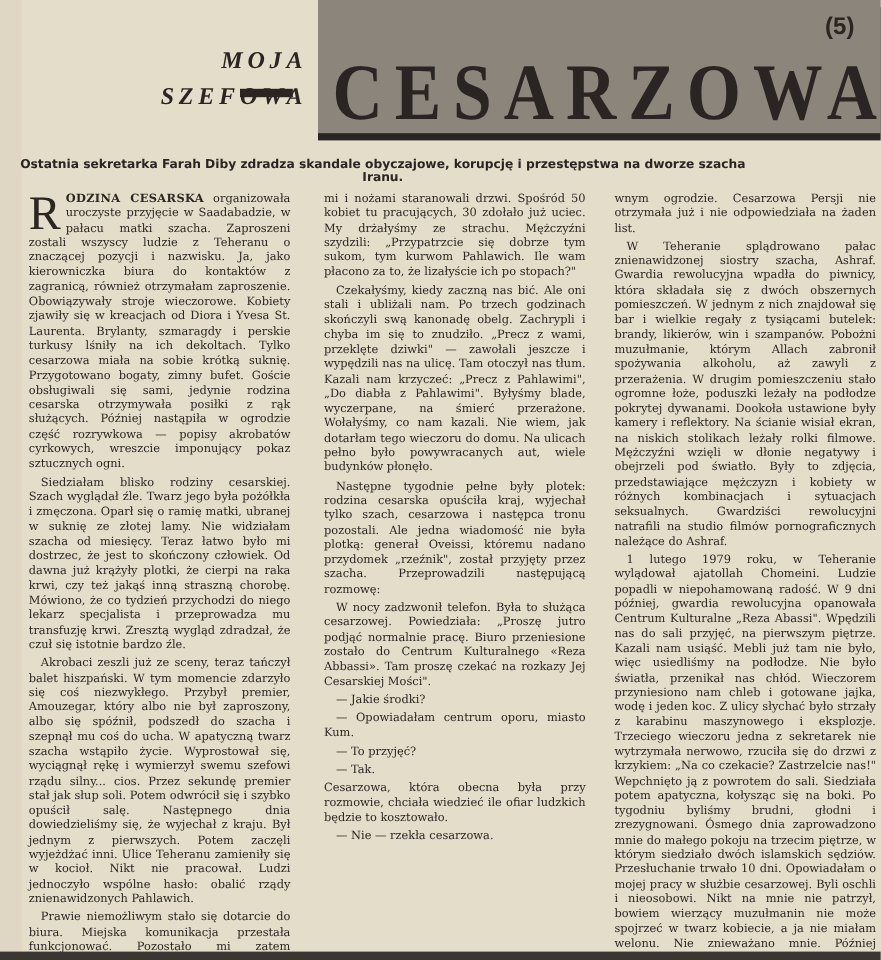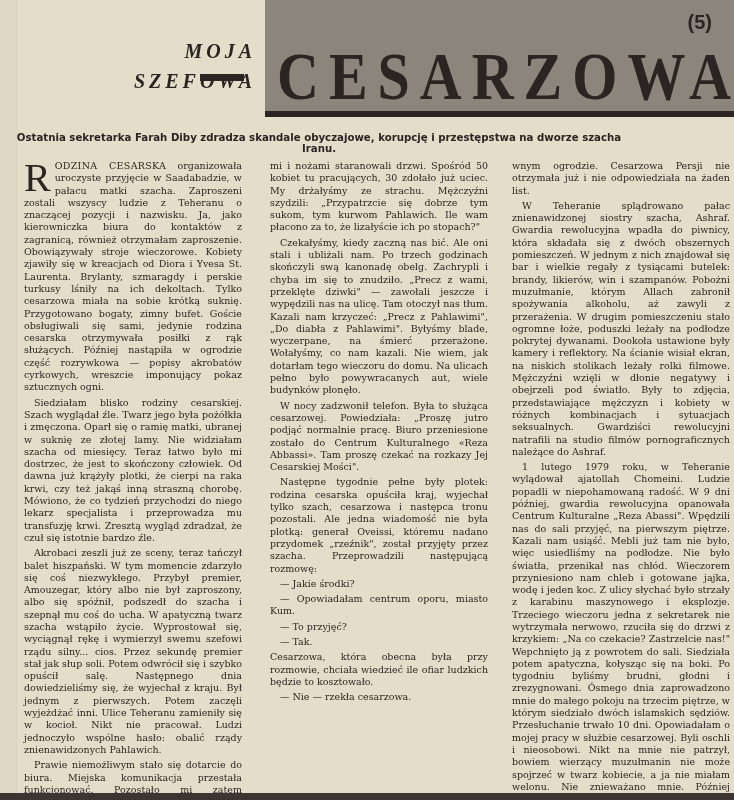--- a/index.html
+++ b/index.html
@@ -41,21 +41,21 @@
   }
   .col p { margin:0 0 3px 0; text-indent:10px; }
   .col p.noindent { text-indent:0; }
   .col1 { left:24px; }
   .col2 { left:270px; }
   .col3 { left:512px; }
   .dropcap {
     float:left; font-family:"Liberation Serif", serif; font-size:40px; line-height:32px;
     margin:0 4px 0 0; padding-top:2px;
   }
-  .caps { font-weight:normal; letter-spacing:0.3px; }
+  .caps { font-weight:bold; letter-spacing:0.3px; }
   .bottom-bar { position:absolute; left:0; top:793px; width:734px; height:7px; background:#3b3632; }
   .faint-left { position:absolute; left:0; top:0; width:18px; height:800px; background:#dcd4bf; opacity:0.6; }
 </style>
 </head>
 <body>
 
 <div class="page">
   <div class="faint-left"></div>
 
   <div class="left-headline">
@@ -75,22 +75,22 @@
     <p class="noindent"><span class="dropcap">R</span><span class="caps">ODZINA CESARSKA</span><span> organizowała uroczyste przyjęcie w Saadabadzie, w pałacu matki szacha. Zaproszeni zostali wszyscy ludzie z Teheranu o znaczącej pozycji i nazwisku. Ja, jako kierowniczka biura do kontaktów z zagranicą, również otrzymałam zaproszenie. Obowiązywały stroje wieczorowe. Kobiety zjawiły się w kreacjach od Diora i Yvesa St. Laurenta. Brylanty, szmaragdy i perskie turkusy lśniły na ich dekoltach. Tylko cesarzowa miała na sobie krótką suknię. Przygotowano bogaty, zimny bufet. Goście obsługiwali się sami, jedynie rodzina cesarska otrzymywała posiłki z rąk służących. Później nastąpiła w ogrodzie część rozrywkowa — popisy akrobatów cyrkowych, wreszcie imponujący pokaz sztucznych ogni.</span></p>
     <p>Siedziałam blisko rodziny cesarskiej. Szach wyglądał źle. Twarz jego była pożółkła i zmęczona. Oparł się o ramię matki, ubranej w suknię ze złotej lamy. Nie widziałam szacha od miesięcy. Teraz łatwo było mi dostrzec, że jest to skończony człowiek. Od dawna już krążyły plotki, że cierpi na raka krwi, czy też jakąś inną straszną chorobę. Mówiono, że co tydzień przychodzi do niego lekarz specjalista i przeprowadza mu transfuzję krwi. Zresztą wygląd zdradzał, że czuł się istotnie bardzo źle.</p>
     <p>Akrobaci zeszli już ze sceny, teraz tańczył balet hiszpański. W tym momencie zdarzyło się coś niezwykłego. Przybył premier, Amouzegar, który albo nie był zaproszony, albo się spóźnił, podszedł do szacha i szepnął mu coś do ucha. W apatyczną twarz szacha wstąpiło życie. Wyprostował się, wyciągnął rękę i wymierzył swemu szefowi rządu silny... cios. Przez sekundę premier stał jak słup soli. Potem odwrócił się i szybko opuścił salę. Następnego dnia dowiedzieliśmy się, że wyjechał z kraju. Był jednym z pierwszych. Potem zaczęli wyjeżdżać inni. Ulice Teheranu zamieniły się w kocioł. Nikt nie pracował. Ludzi jednoczyło wspólne hasło: obalić rządy znienawidzonych Pahlawich.</p>
     <p>Prawie niemożliwym stało się dotarcie do biura. Miejska komunikacja przestała funkcjonować. Pozostało mi zatem pokonanie ponad 8 km pieszo. I chodziłam tak dwa razy dziennie, z narażeniem życia i w strachu, bowiem otrzymałam polecenie, aby biuro cesarzowej działało tak, jakby się nic nie stało. Ale do pracy przychodziło coraz mniej ludzi. Ci, którzy czerpali najwięcej profitów, odeszli jako pierwsi. Irański Bank Narodowy ogłosił listę osób, które uciekły za granicę wraz ze swymi pieniędzmi. Żadna z tych sum nie była niższa niż 5 milionów dolarów.</p>
 
   </div>
 
   <div class="col col2">
     <p class="noindent">mi i nożami staranowali drzwi. Spośród 50 kobiet tu pracujących, 30 zdołało już uciec. My drżałyśmy ze strachu. Mężczyźni szydzili: „Przypatrzcie się dobrze tym sukom, tym kurwom Pahlawich. Ile wam płacono za to, że lizałyście ich po stopach?"</p>
     <p>Czekałyśmy, kiedy zaczną nas bić. Ale oni stali i ubliżali nam. Po trzech godzinach skończyli swą kanonadę obelg. Zachrypli i chyba im się to znudziło. „Precz z wami, przeklęte dziwki" — zawołali jeszcze i wypędzili nas na ulicę. Tam otoczył nas tłum. Kazali nam krzyczeć: „Precz z Pahlawimi", „Do diabła z Pahlawimi". Byłyśmy blade, wyczerpane, na śmierć przerażone. Wołałyśmy, co nam kazali. Nie wiem, jak dotarłam tego wieczoru do domu. Na ulicach pełno było powywracanych aut, wiele budynków płonęło.</p>
+    <p>Następne tygodnie pełne były plotek: rodzina cesarska opuściła kraj, wyjechał tylko szach, cesarzowa i następca tronu pozostali. Ale jedna wiadomość nie była plotką: generał Oveissi, któremu nadano przydomek „rzeźnik", został przyjęty przez szacha. Przeprowadzili następującą rozmowę:</p>
     <p>W nocy zadzwonił telefon. Była to służąca cesarzowej. Powiedziała: „Proszę jutro podjąć normalnie pracę. Biuro przeniesione zostało do Centrum Kulturalnego «Reza Abbassi». Tam proszę czekać na rozkazy Jej Cesarskiej Mości".</p>
-    <p>Następne tygodnie pełne były plotek: rodzina cesarska opuściła kraj, wyjechał tylko szach, cesarzowa i następca tronu pozostali. Ale jedna wiadomość nie była plotką: generał Oveissi, któremu nadano przydomek „rzeźnik", został przyjęty przez szacha. Przeprowadzili następującą rozmowę:</p>
     <p>— Jakie środki?</p>
     <p>— Opowiadałam centrum oporu, miasto Kum.</p>
     <p>— To przyjęć?</p>
     <p>— Tak.</p>
     <p class="noindent">Cesarzowa, która obecna była przy rozmowie, chciała wiedzieć ile ofiar ludzkich będzie to kosztowało.</p>
     <p>— Nie — rzekła cesarzowa.</p>
 
   </div>
 
   <div class="col col3">

